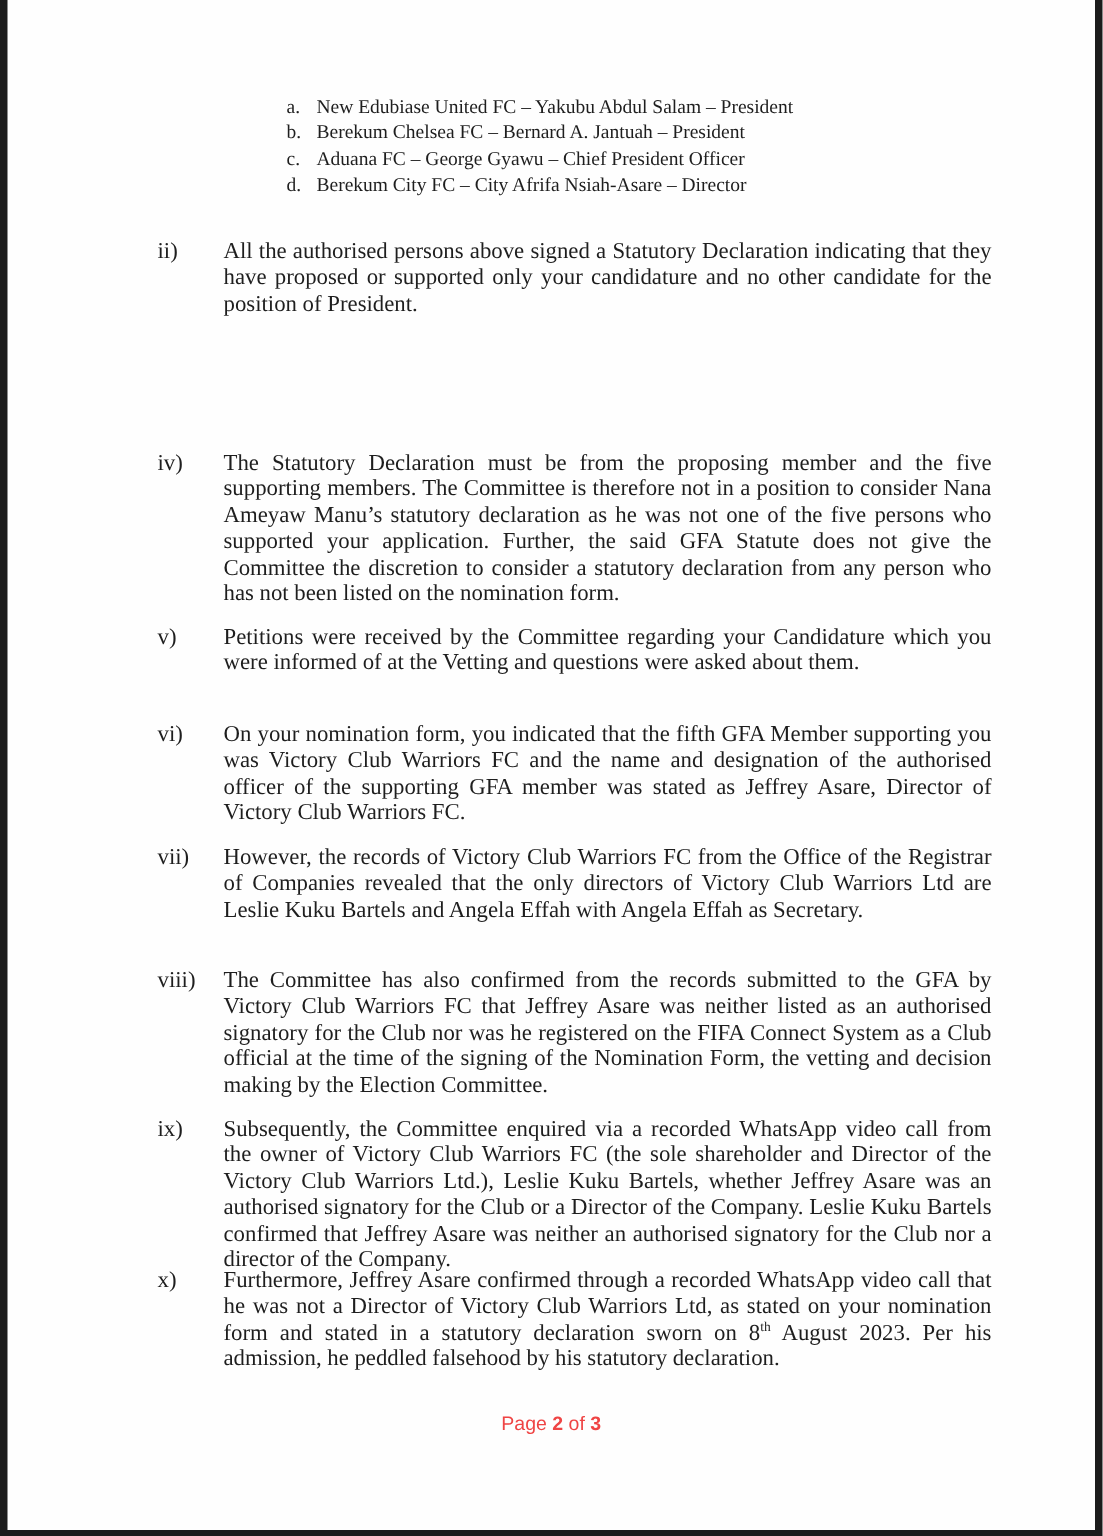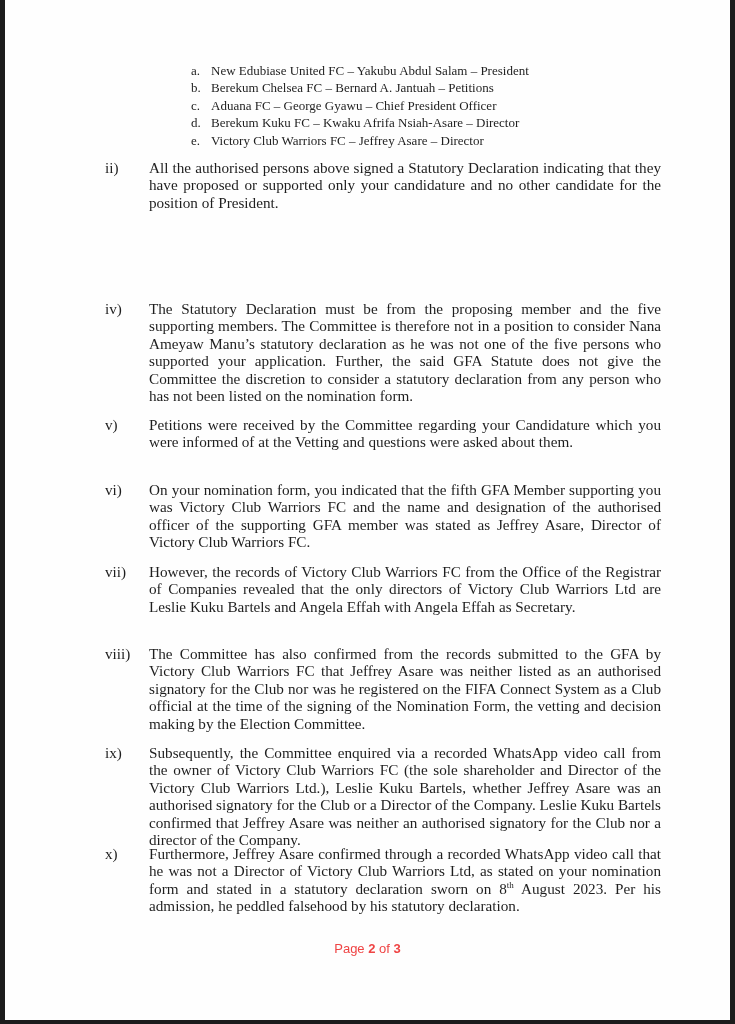--- a/index.html
+++ b/index.html
@@ -42,24 +42,23 @@
   .footer b { font-weight: bold; }
   sup { font-size: 9px; line-height: 0; margin-top: 26px; }
 </style>
 </head>
 <body>
 
 <div class="page">
 
   <div class="sublist">
     <div class="row"><span class="letter">a.</span><span>New Edubiase United FC – Yakubu Abdul Salam – President</span></div>
-    <div class="row"><span class="letter">b.</span><span>Berekum Chelsea FC – Bernard A. Jantuah – Petitions</span></div>
+    <div class="row"><span class="letter">b.</span><span>Berekum Chelsea FC – Bernard A. Jantuah – President</span></div>
     <div class="row"><span class="letter">c.</span><span>Aduana FC – George Gyawu – Chief President Officer</span></div>
-    <div class="row"><span class="letter">d.</span><span>Berekum Kuku FC – Kwaku Afrifa Nsiah-Asare – Director</span></div>
-    <div class="row"><span class="letter">e.</span><span>Victory Club Warriors FC – Jeffrey Asare – Director</span></div>
+    <div class="row"><span class="letter">d.</span><span>Berekum City FC – City Afrifa Nsiah-Asare – Director</span></div>
   </div>
 
   <div class="item" style="top:159px">
     <span class="num">ii)</span>
     <div class="txt">All the authorised persons above signed a Statutory Declaration indicating that they have proposed or supported only your candidature and no other candidate for the position of President.</div>
   </div>
 
 
   <div class="item" style="top:300px">
     <span class="num">iv)</span>

